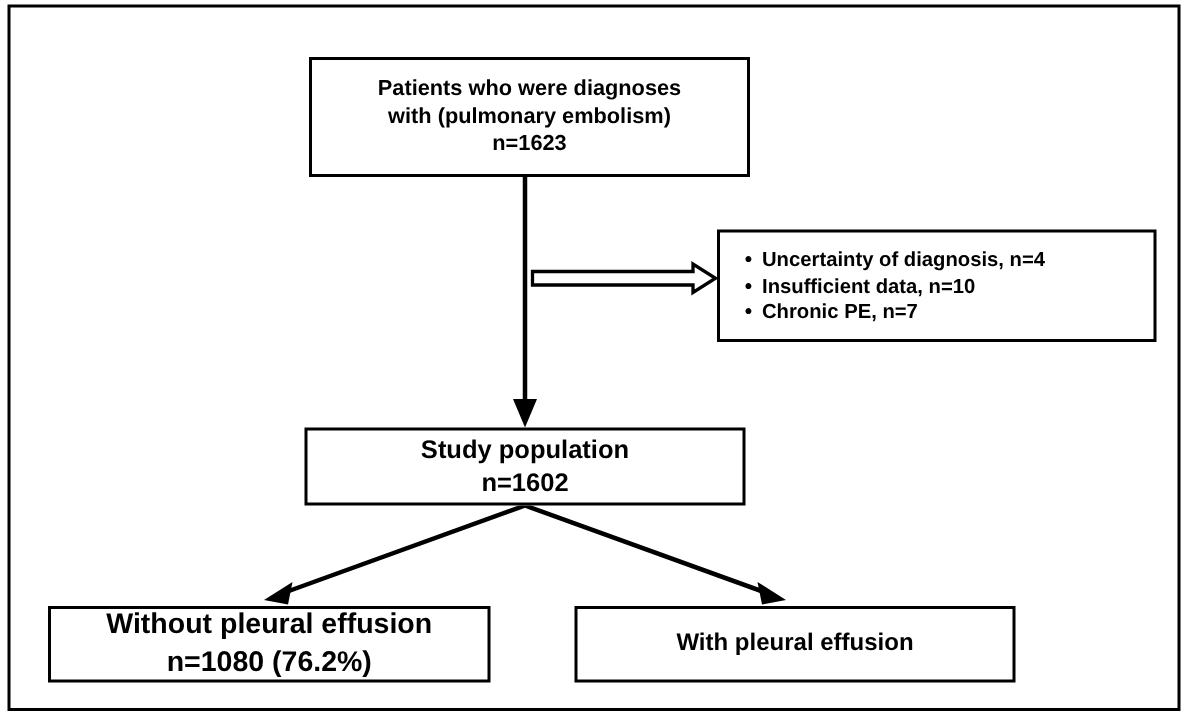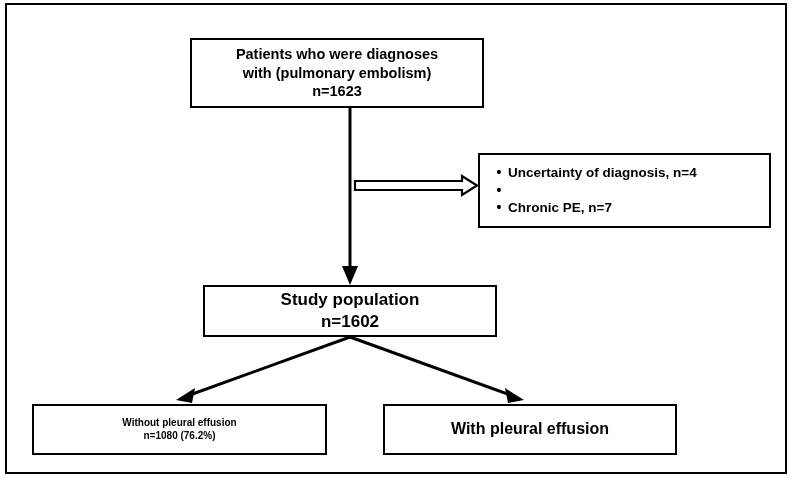--- a/index.html
+++ b/index.html
@@ -47,43 +47,43 @@
     line-height: 1.28;
     text-align: center;
   }
   .node .line {
     display: block;
     white-space: nowrap;
   }
 
   
   #node-source {
-    left: 190px;
+    left: 206px;
     top: 38px;
     width: 294px;
-    height: 70px;
+    height: 80px;
     font-size: 14.5px;
   }
 
   
   #node-study {
     left: 203px;
     top: 285px;
     width: 294px;
     height: 52px;
     font-size: 17px;
   }
 
   
   #node-without {
     left: 32px;
     top: 404px;
     width: 295px;
     height: 51px;
-    font-size: 10px;
+    font-size: 19px;
   }
 
   
   #node-with {
     left: 383px;
     top: 404px;
     width: 294px;
     height: 51px;
     font-size: 16px;
   }
@@ -151,20 +151,21 @@
     <span class="line">n=1623</span>
   </div>
 
   <div class="node" id="node-excluded">
     <div class="bullet-row">
       <span class="bullet-dot">•</span>
       <span class="bullet-text">Uncertainty of diagnosis, n=4</span>
     </div>
     <div class="bullet-row">
       <span class="bullet-dot">•</span>
+      <span class="bullet-text">Insufficient data, n=10</span>
     </div>
     <div class="bullet-row">
       <span class="bullet-dot">•</span>
       <span class="bullet-text">Chronic PE, n=7</span>
     </div>
   </div>
 
   <div class="node" id="node-study">
     <span class="line">Study population</span>
     <span class="line">n=1602</span>

